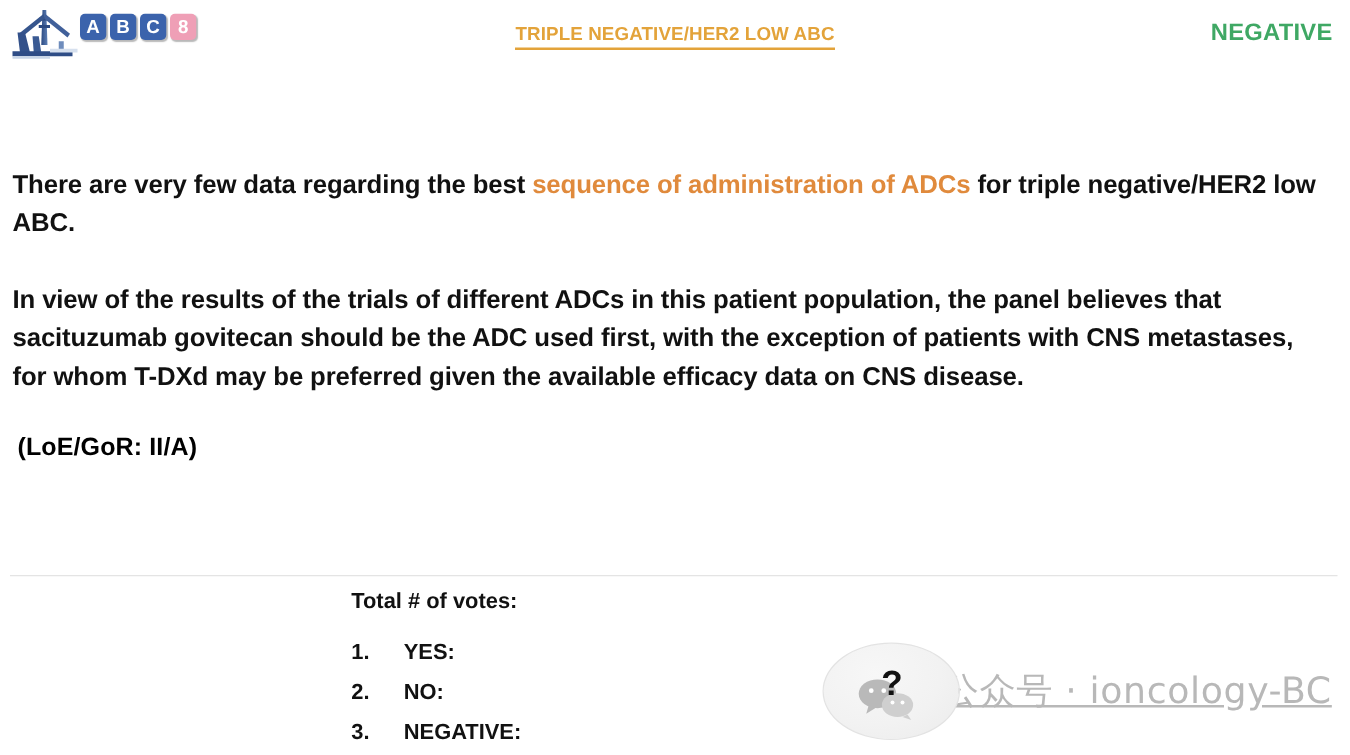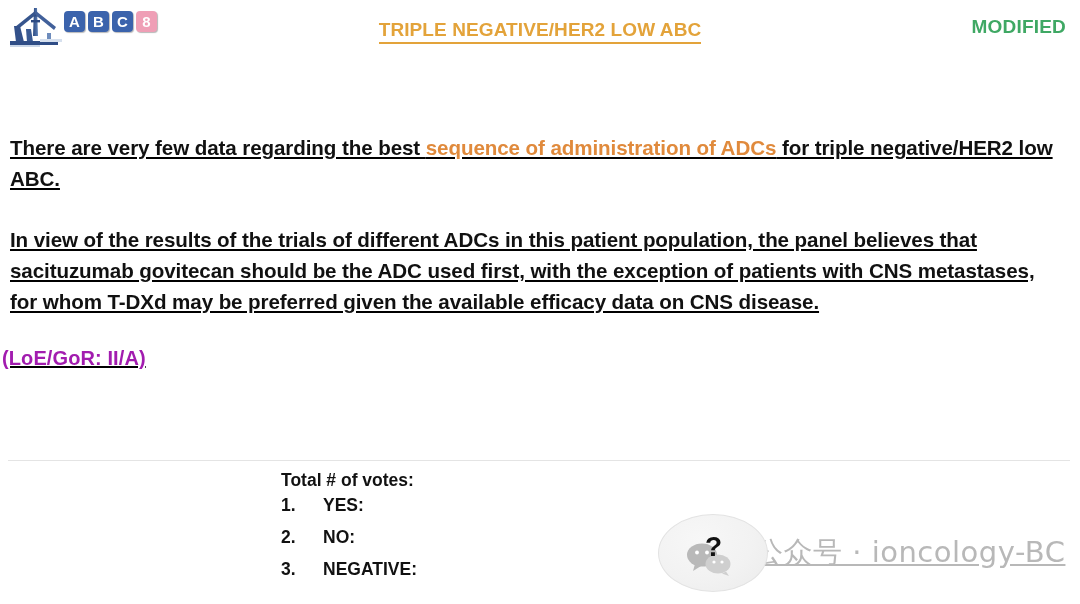--- a/index.html
+++ b/index.html
@@ -59,21 +59,21 @@
   }
   .abc-block.blue { background: #3b63ac; }
   .abc-block.pink { background: #ef9fb6; }
 
   #slide-title {
     position: absolute;
     left: 0;
     top: 19px;
     width: 1080px;
     text-align: center;
-    font-size: 19px;
+    font-size: 15px;
     font-weight: bold;
     letter-spacing: 0.1px;
     color: #e3a33a;
   }
   #slide-title .t-underline {
     border-bottom: 2.2px solid #e3a33a;
     padding-bottom: 2px;
   }
 
   #modified-badge {
@@ -85,38 +85,37 @@
     color: #3fa864;
     letter-spacing: 0.2px;
   }
 
   
   #slide-body {
     position: absolute;
     left: 0;
     top: 132px;
     width: 1080px;
-    text-decoration: underline;
   }
   .para {
     margin: 0 0 30px 0;
     padding: 0 14px 0 10px;
     font-size: 20.6px;
     font-weight: bold;
     line-height: 31px;
     color: #111111;
     letter-spacing: -0.1px;
   }
   .hl-orange { color: #e08a3c; }
   #loe-line {
     margin: 0;
-    padding: 0 0 0 2px;
+    padding: 0 0 0 14px;
     font-size: 20px;
     font-weight: bold;
-    color: #a21caf;
+    color: #000000;
     letter-spacing: 0.1px;
   }
 
   
   #section-divider {
     position: absolute;
     left: 8px;
     top: 460px;
     width: 1062px;
     height: 1px;
@@ -127,21 +126,21 @@
   #vote-block {
     position: absolute;
     left: 281px;
     top: 470px;
     width: 420px;
   }
   #vote-total {
     font-size: 17.5px;
     font-weight: bold;
     color: #111111;
-    margin: 0 0 4px 0;
+    margin: 0 0 20px 0;
   }
   .vote-row {
     display: flex;
     margin-bottom: 11px;
     font-size: 17.5px;
     font-weight: bold;
     color: #111111;
   }
   .vote-num { width: 42px; }
   .vote-label { }
@@ -228,21 +227,21 @@
     <div id="abc-blocks">
       <div class="abc-block blue">A</div>
       <div class="abc-block blue">B</div>
       <div class="abc-block blue">C</div>
       <div class="abc-block pink">8</div>
     </div>
   </div>
 
   <div id="slide-title"><span class="t-underline">TRIPLE NEGATIVE/HER2 LOW ABC</span></div>
 
-  <div id="modified-badge">MODIFIED</div>
+  <div id="modified-badge">NEGATIVE</div>
 </div>
 
 <div id="slide-body">
 
   <p class="para"><span>There are very few data regarding the best </span><span class="hl-orange">sequence of administration of ADCs</span><span> for triple negative/HER2 low ABC.</span></p>
 
   <p class="para">In view of the results of the trials of different ADCs in this patient population, the panel believes that sacituzumab govitecan should be the ADC used first, with the exception of patients with CNS metastases, for whom T-DXd may be preferred given the available efficacy data on CNS disease.</p>
 
   <p id="loe-line">(LoE/GoR: II/A)</p>
 </div>

